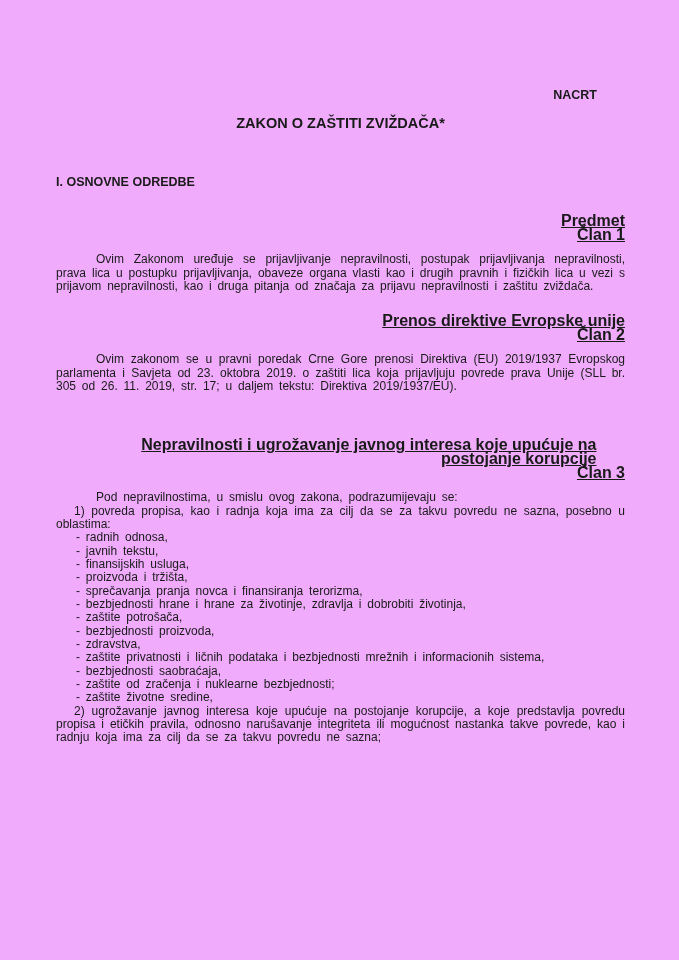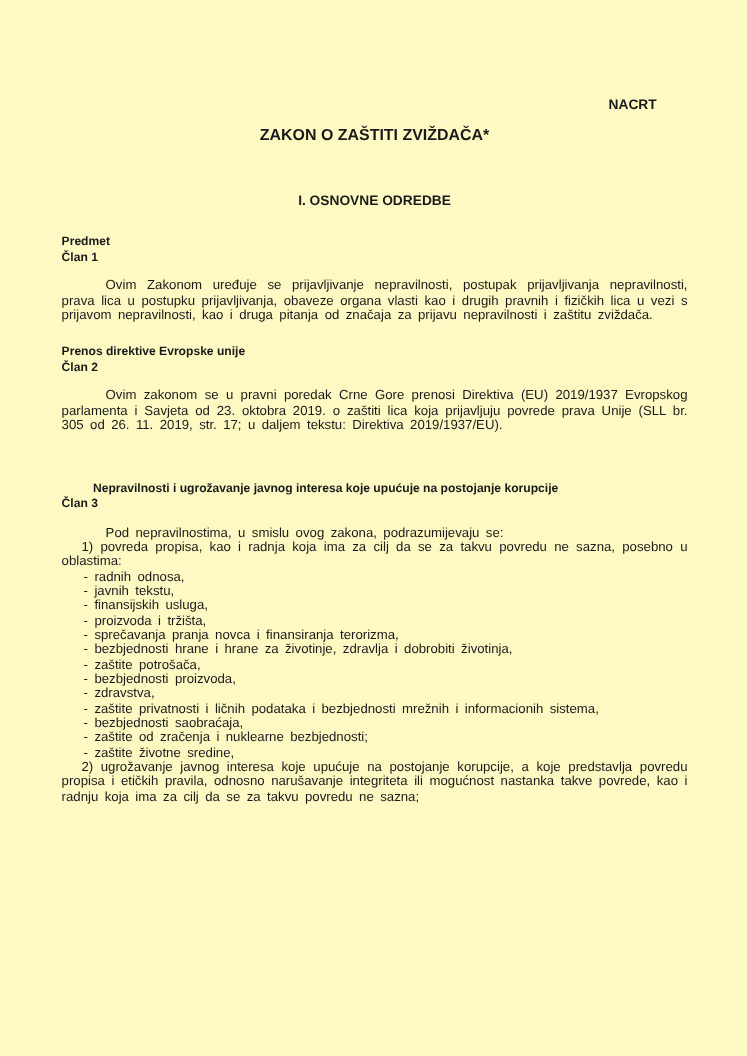--- a/index.html
+++ b/index.html
@@ -12,48 +12,49 @@
     height: 960px;
     font-family: "Liberation Sans", sans-serif;
     color: #1a1a1a;
     overflow: hidden;
   }
   .page {
     box-sizing: border-box;
     width: 679px;
     height: 960px;
     padding: 88px 54px 40px 56px;
-    background: #fef9c3;
+    background: #f0abfc;
   }
   .draft-label {
     font-weight: bold;
     font-size: 12.5px;
     line-height: 14px;
     text-align: right;
     padding-right: 28px;
   }
   .doc-title {
     margin: 13px 0 0 0;
     font-size: 14.5px;
     font-weight: bold;
     text-align: center;
     line-height: 17px;
   }
   .chapter {
     margin-top: 43px;
     font-weight: bold;
     font-size: 12.5px;
     line-height: 14px;
-    text-align: center;
+    text-align: left;
   }
   .article-heading {
     font-weight: bold;
-    font-size: 11px;
-    text-align: left;
+    font-size: 16px;
+    text-align: right;
     line-height: 13.6px;
+    text-decoration: underline;
   }
   .ah-1 { margin-top: 25px; }
   .ah-2 { margin-top: 21px; }
   .ah-3 { margin-top: 45px; }
   .heading-wrap {
     max-width: 512px;
     margin: 0 auto;
   }
   p {
     margin: 0;

